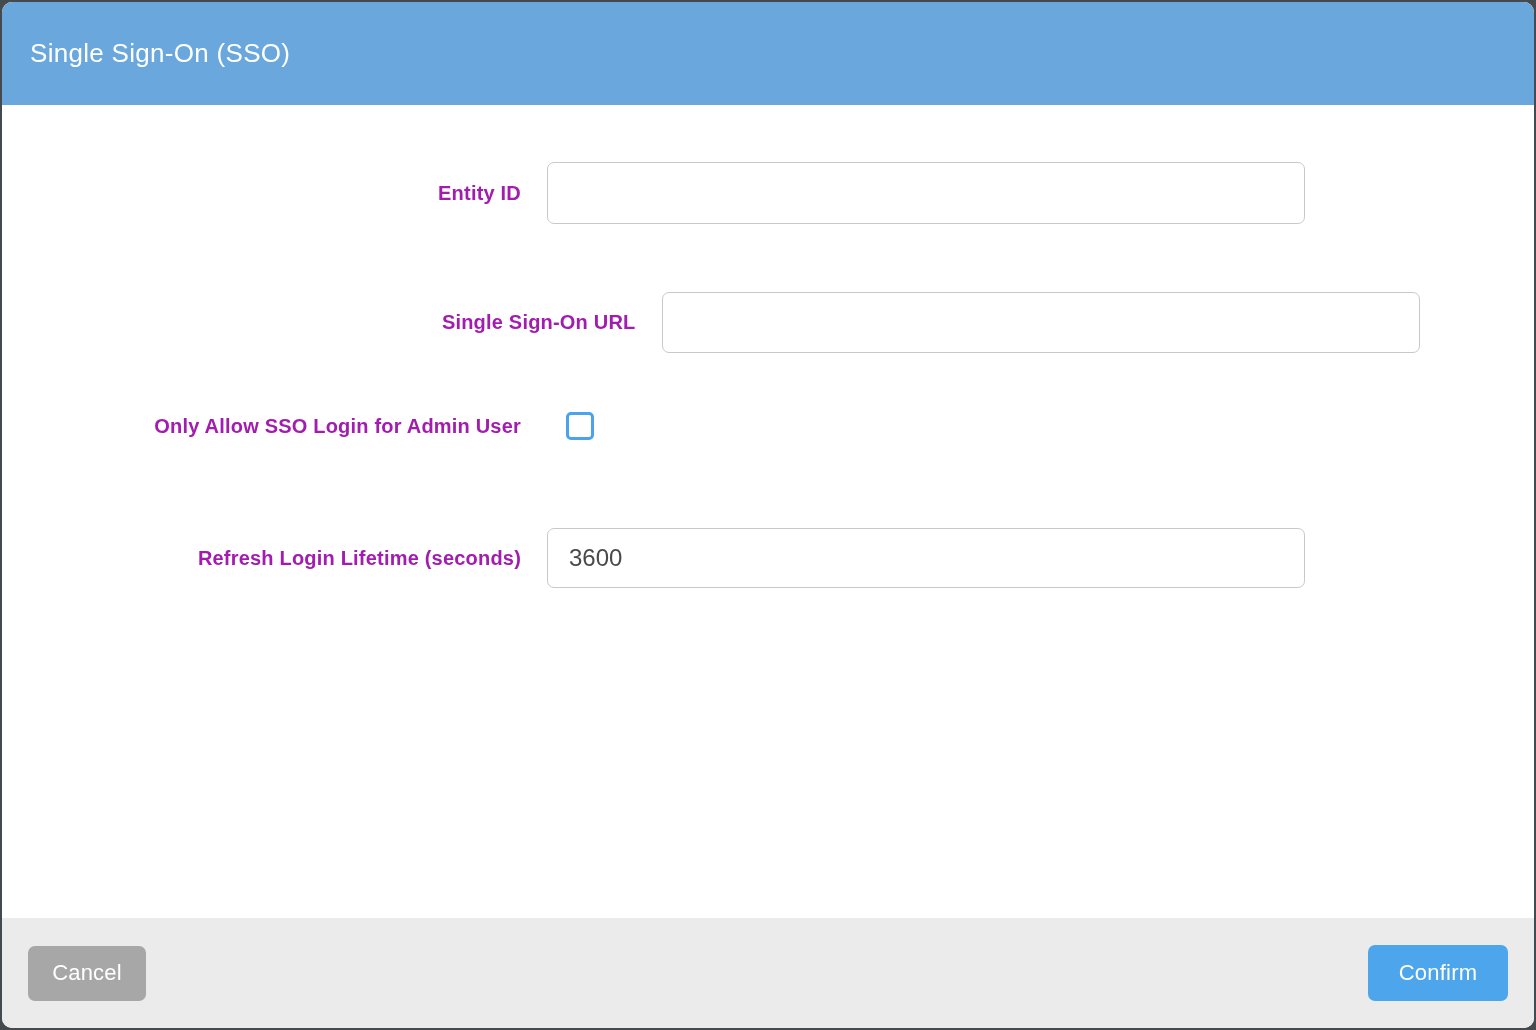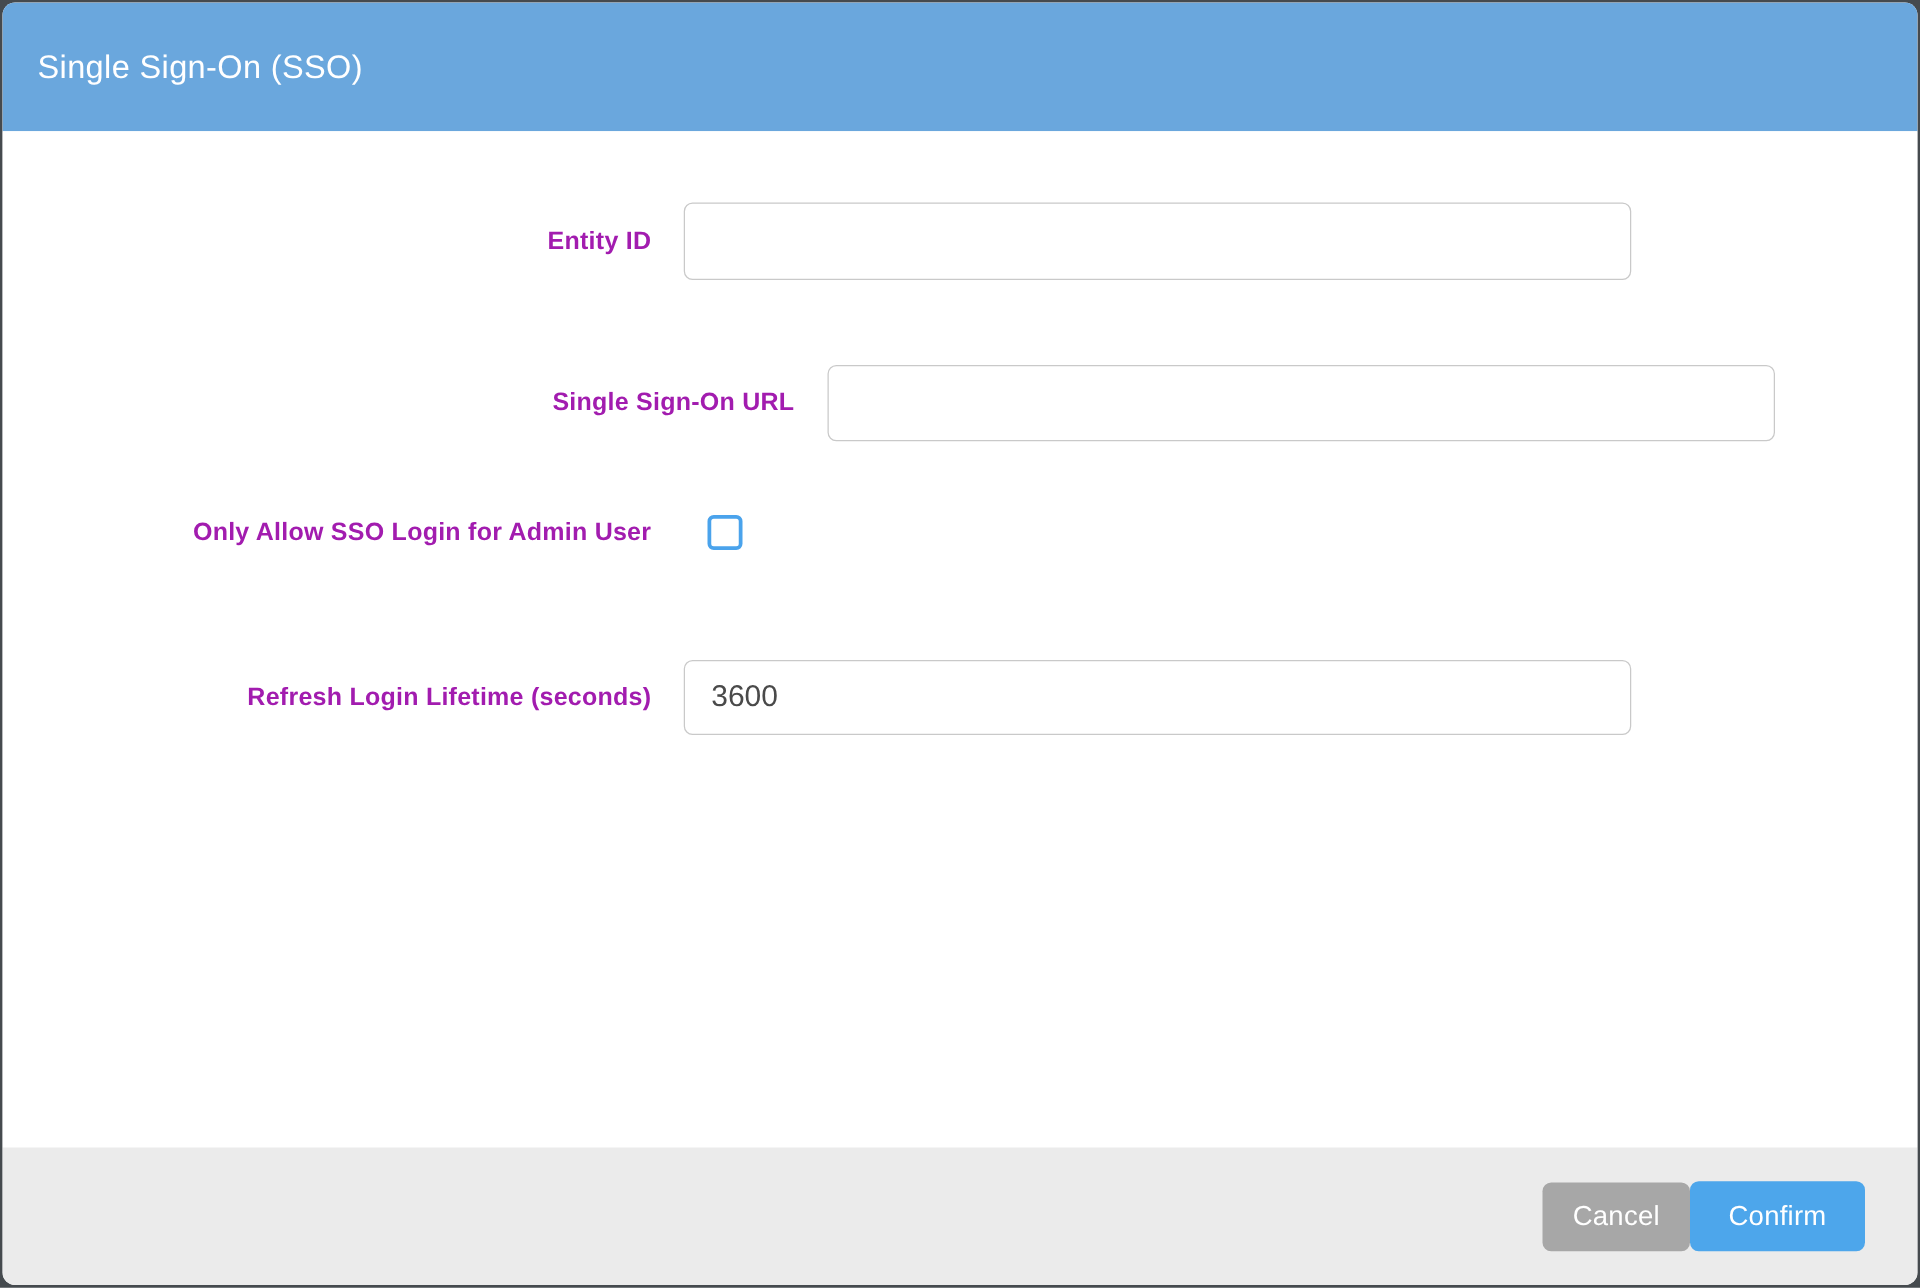--- a/index.html
+++ b/index.html
@@ -99,22 +99,22 @@
     border-radius: 5px;
     background: #ffffff;
     cursor: pointer;
     outline: none;
   }
   .modal-footer {
     flex: 0 0 110px;
     background: #ebebeb;
     display: flex;
     align-items: center;
-    justify-content: flex-end;
-    padding: 0 42px;
+    justify-content: space-between;
+    padding: 0 26px;
     box-sizing: border-box;
   }
   .btn {
     border: none;
     border-radius: 7px;
     color: #ffffff;
     font-family: "Liberation Sans", sans-serif;
     font-size: 22px;
     cursor: pointer;
     letter-spacing: 0.2px;

